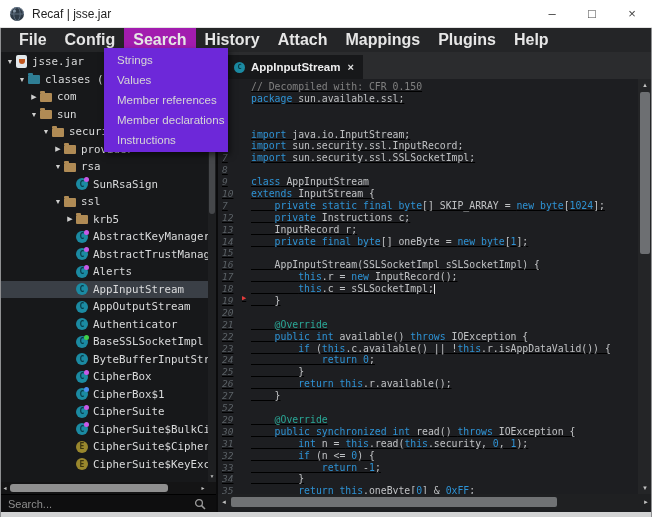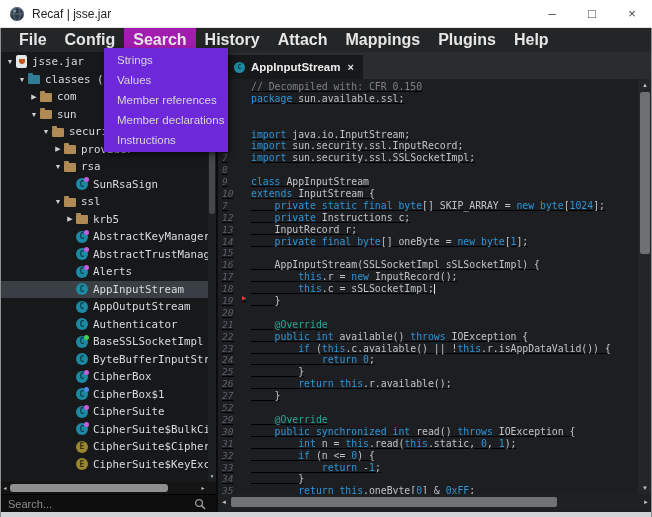--- a/index.html
+++ b/index.html
@@ -443,21 +443,21 @@
             <span class="tx"><span class="p">    </span><span class="a">@Override</span></span>
           </div>
           <div class="cl">
             <span class="ln">30</span>
             <span class="mk"></span>
             <span class="tx"><span class="p">    </span><span class="k">public synchronized int</span><span class="p"> read() </span><span class="k">throws</span><span class="p"> IOException {</span></span>
           </div>
           <div class="cl">
             <span class="ln">31</span>
             <span class="mk"></span>
-            <span class="tx"><span class="p">        </span><span class="k">int</span><span class="p"> n = </span><span class="k">this</span><span class="p">.read(</span><span class="k">this</span><span class="p">.static, </span><span class="n">0</span><span class="p">, </span><span class="n">1</span><span class="p">);</span></span>
+            <span class="tx"><span class="p">        </span><span class="k">int</span><span class="p"> n = </span><span class="k">this</span><span class="p">.read(</span><span class="k">this</span><span class="p">.security, </span><span class="n">0</span><span class="p">, </span><span class="n">1</span><span class="p">);</span></span>
           </div>
           <div class="cl">
             <span class="ln">32</span>
             <span class="mk"></span>
             <span class="tx"><span class="p">        </span><span class="k">if</span><span class="p"> (n &lt;= </span><span class="n">0</span><span class="p">) {</span></span>
           </div>
           <div class="cl">
             <span class="ln">33</span>
             <span class="mk"></span>
             <span class="tx"><span class="p">            </span><span class="k">return</span><span class="p"> -</span><span class="n">1</span><span class="p">;</span></span>

